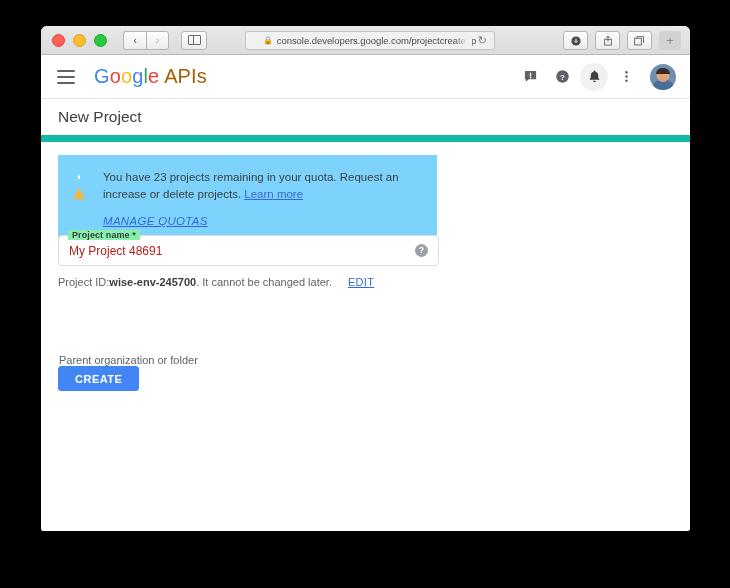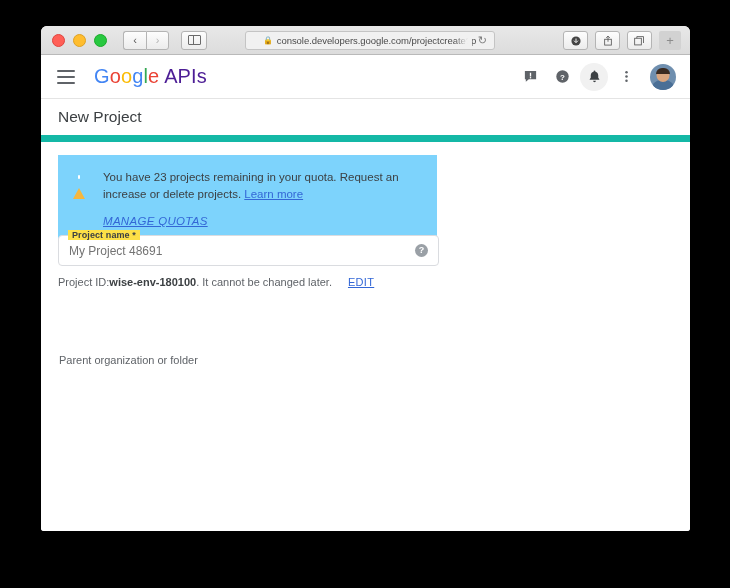--- a/index.html
+++ b/index.html
@@ -167,21 +167,21 @@
     font-size: 20px;
     letter-spacing: 0.1px;
     white-space:nowrap;
   }
   #brand .g1 { color:#4285f4; }
   #brand .g2 { color:#ea4335; }
   #brand .g3 { color:#fbbc05; }
   #brand .g4 { color:#4285f4; }
   #brand .g5 { color:#34a853; }
   #brand .g6 { color:#ea4335; }
-  #brand .apis { color:#4c1d95; margin-left:5px; }
+  #brand .apis { color:#a16207; margin-left:5px; }
 
   #gbar-right {
     position:absolute;
     right: 14px;
     display:flex;
     align-items:center;
     gap: 4px;
   }
   .gicon {
     width: 28px; height:28px;
@@ -299,30 +299,30 @@
     border-radius: 4px;
     box-sizing:border-box;
     background:#fff;
     display:flex;
     align-items:center;
   }
   .field-label {
     position:absolute;
     top: -6px;
     left: 9px;
-    background:#fde047;
+    background:#86efac;
     padding: 0 4px;
     font-size: 9px;
     color:#3c4043;
     font-weight:bold;
     letter-spacing:0.1px;
   }
   .field-value {
     font-size: 12px;
-    color:#737373;
+    color:#b91c1c;
     margin-left: 10px;
   }
 
   #project-name-field { top: 93px; }
   #help-circle {
     position:absolute;
     right: 10px;
     width: 13px; height:13px;
     border-radius:50%;
     background:#9aa0a6;
@@ -540,25 +540,26 @@
     </div>
 
     <div class="field" id="project-name-field">
       <span class="field-label">Project name *</span>
       <span class="field-value">My Project 48691</span>
       <span id="help-circle">?</span>
     </div>
 
     <div id="project-id-row">
       <span>Project ID: </span>
-      <b>wise-env-180100</b>
+      <b>wise-env-245700</b>
       <span>. It cannot be changed later.</span>
       <a id="edit-link" href="#">EDIT</a>
     </div>
 
 
     <div id="location-helper">Parent organization or folder</div>
 
     <div id="btn-row">
+      <div class="btn" id="create-button">CREATE</div>
     </div>
 
   </div>
 </div>
 
 </body></html>

